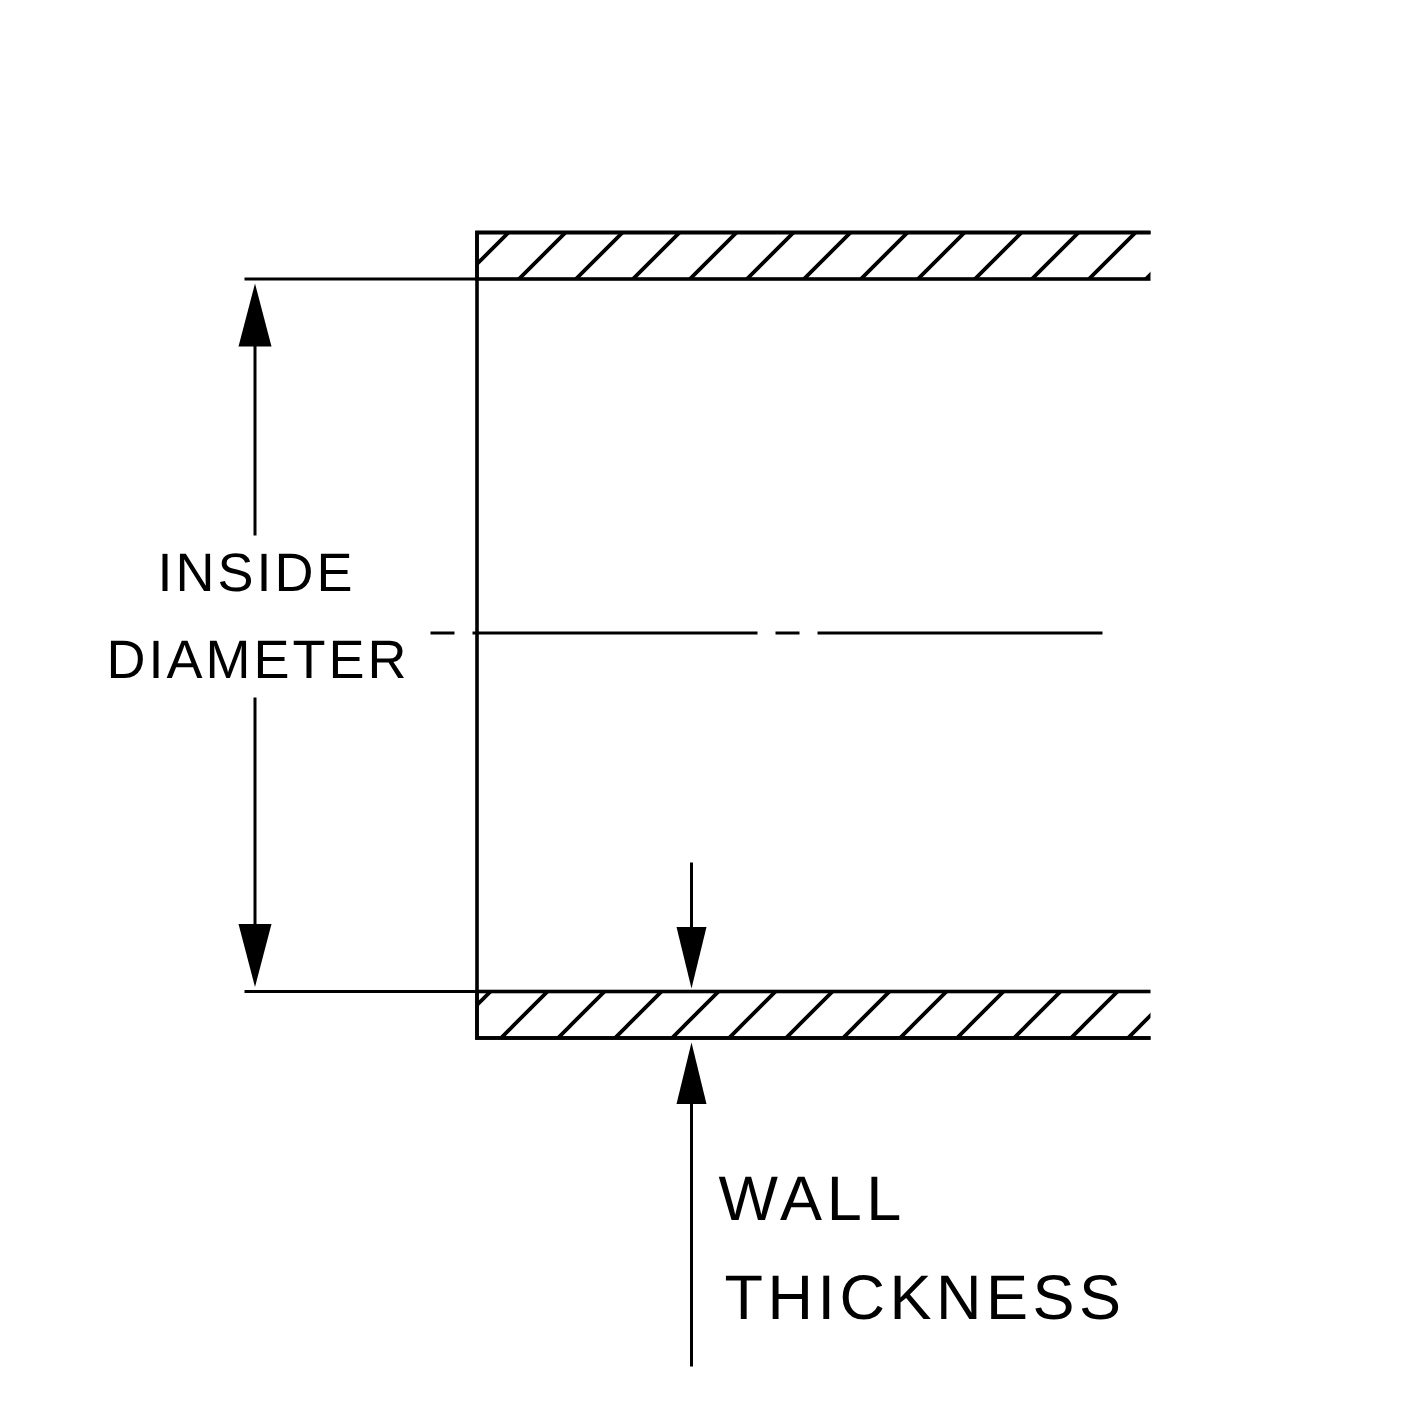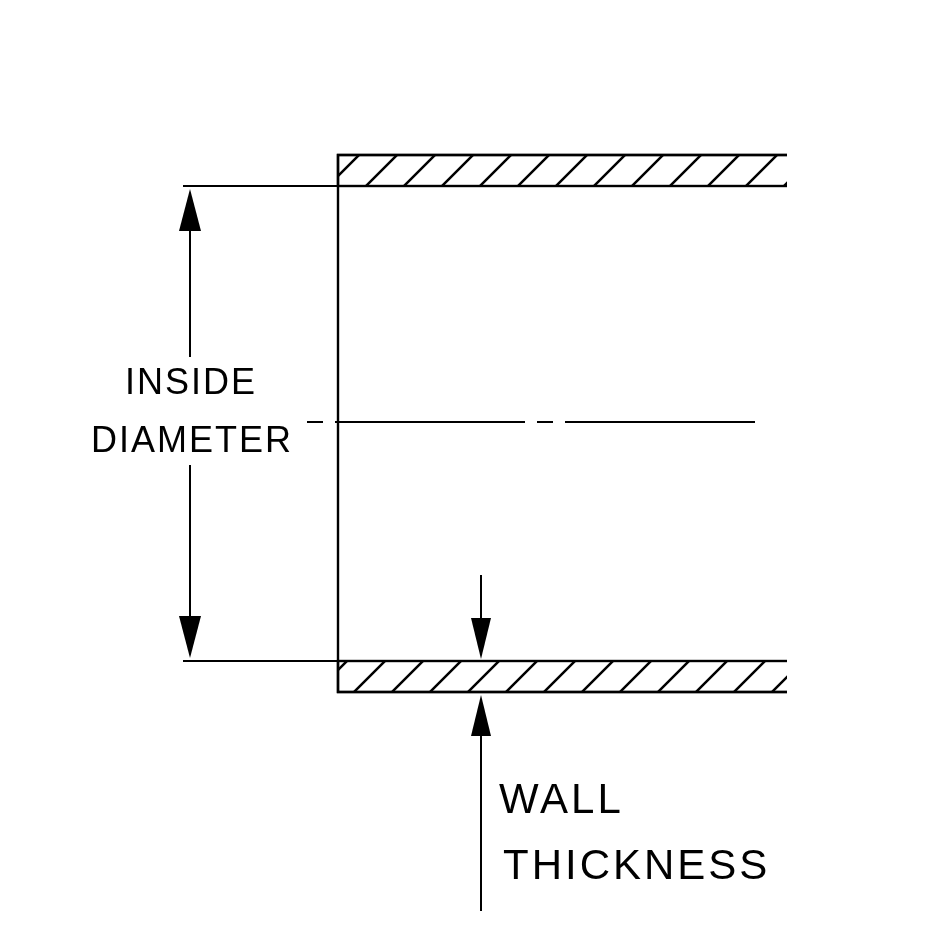--- a/index.html
+++ b/index.html
@@ -7,21 +7,20 @@
     padding: 0;
     background: #ffffff;
   }
   .stage {
     position: relative;
     width: 767px;
     height: 945px;
     background: #ffffff;
     overflow: hidden;
     font-family: "Liberation Sans", "DejaVu Sans", sans-serif;
-    padding-left: 20px;
   }
   svg {
     display: block;
   }
   .dim-label {
     font-family: "Liberation Sans", "DejaVu Sans", sans-serif;
     font-size: 36px;
     letter-spacing: 2px;
     fill: #000000;
   }

